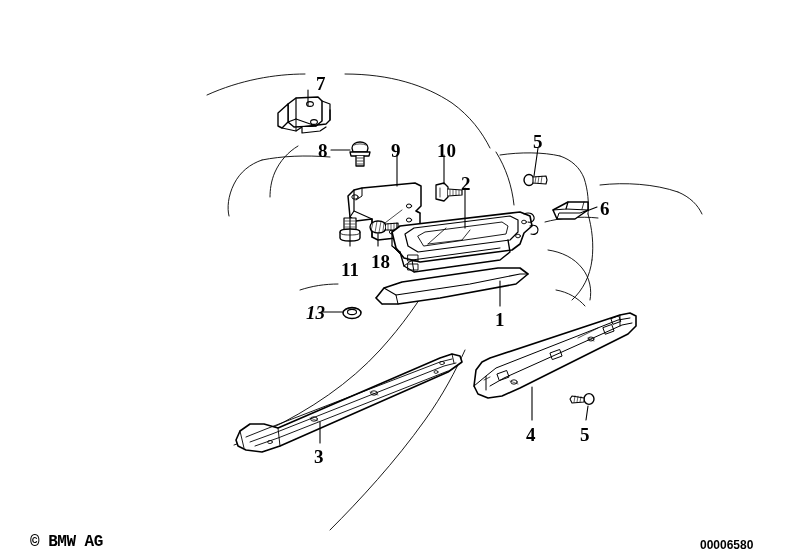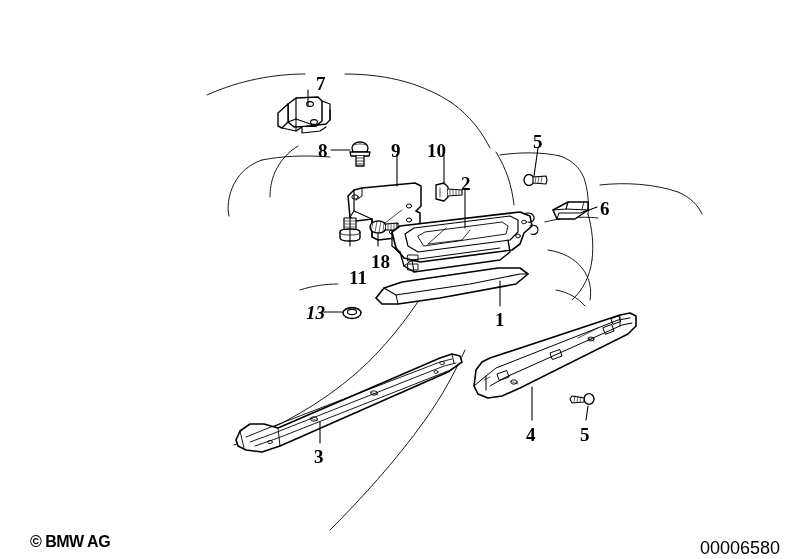--- a/index.html
+++ b/index.html
@@ -32,35 +32,36 @@
     font-size: 19px;
     color: #000000;
     line-height: 1;
     white-space: nowrap;
     letter-spacing: 0px;
   }
   #footer-left {
     position: absolute;
     left: 30px;
     top: 533px;
-    font-family: Liberation Sans, sans-serif;
+    font-family: Liberation Mono, monospace;
     font-weight: bold;
     font-size: 16px;
     color: #000000;
     white-space: nowrap;
     letter-spacing: -0.5px;
   }
   #footer-right {
     position: absolute;
     left: 700px;
     top: 538px;
     font-family: "Liberation Sans", sans-serif;
-    font-size: 18px;
+    font-size: 12px;
     color: #000000;
     white-space: nowrap;
+    font-weight: bold;
   }
 </style>
 </head>
 <body>
 
 <div id="page">
 
   <svg id="diagram-svg" viewBox="0 0 799 559" xmlns="http://www.w3.org/2000/svg">
 
     <g fill="none" stroke="#000000" stroke-width="1" stroke-linecap="round" stroke-linejoin="round">
@@ -296,25 +297,25 @@
 
         <path d="M 586,420 L 588,406"></path>
       </g>
 
     </g>
   </svg>
 
   <div class="callout-label" style="left:316px; top:74px;">7</div>
   <div class="callout-label" style="left:318px; top:141px;">8</div>
   <div class="callout-label" style="left:391px; top:141px;">9</div>
-  <div class="callout-label" style="left:427px; top:141px;font-family:Liberation Serif, serif;">10</div>
+  <div class="callout-label" style="left:437px; top:141px;font-family:Liberation Serif, serif;">10</div>
   <div class="callout-label" style="left:461px; top:174px;">2</div>
   <div class="callout-label" style="left:533px; top:132px;">5</div>
   <div class="callout-label" style="left:600px; top:199px;">6</div>
-  <div class="callout-label" style="left:341px; top:268px;margin-left:8px;">11</div>
+  <div class="callout-label" style="left:341px; top:260px;">11</div>
   <div class="callout-label" style="left:371px; top:252px;">18</div>
   <div class="callout-label" style="left:306px; top:303px;font-style:italic;">13</div>
   <div class="callout-label" style="left:495px; top:310px;">1</div>
   <div class="callout-label" style="left:314px; top:447px;">3</div>
   <div class="callout-label" style="left:526px; top:425px;">4</div>
   <div class="callout-label" style="left:580px; top:425px;">5</div>
 
   <div id="footer-left">© BMW AG</div>
   <div id="footer-right">00006580</div>
 

